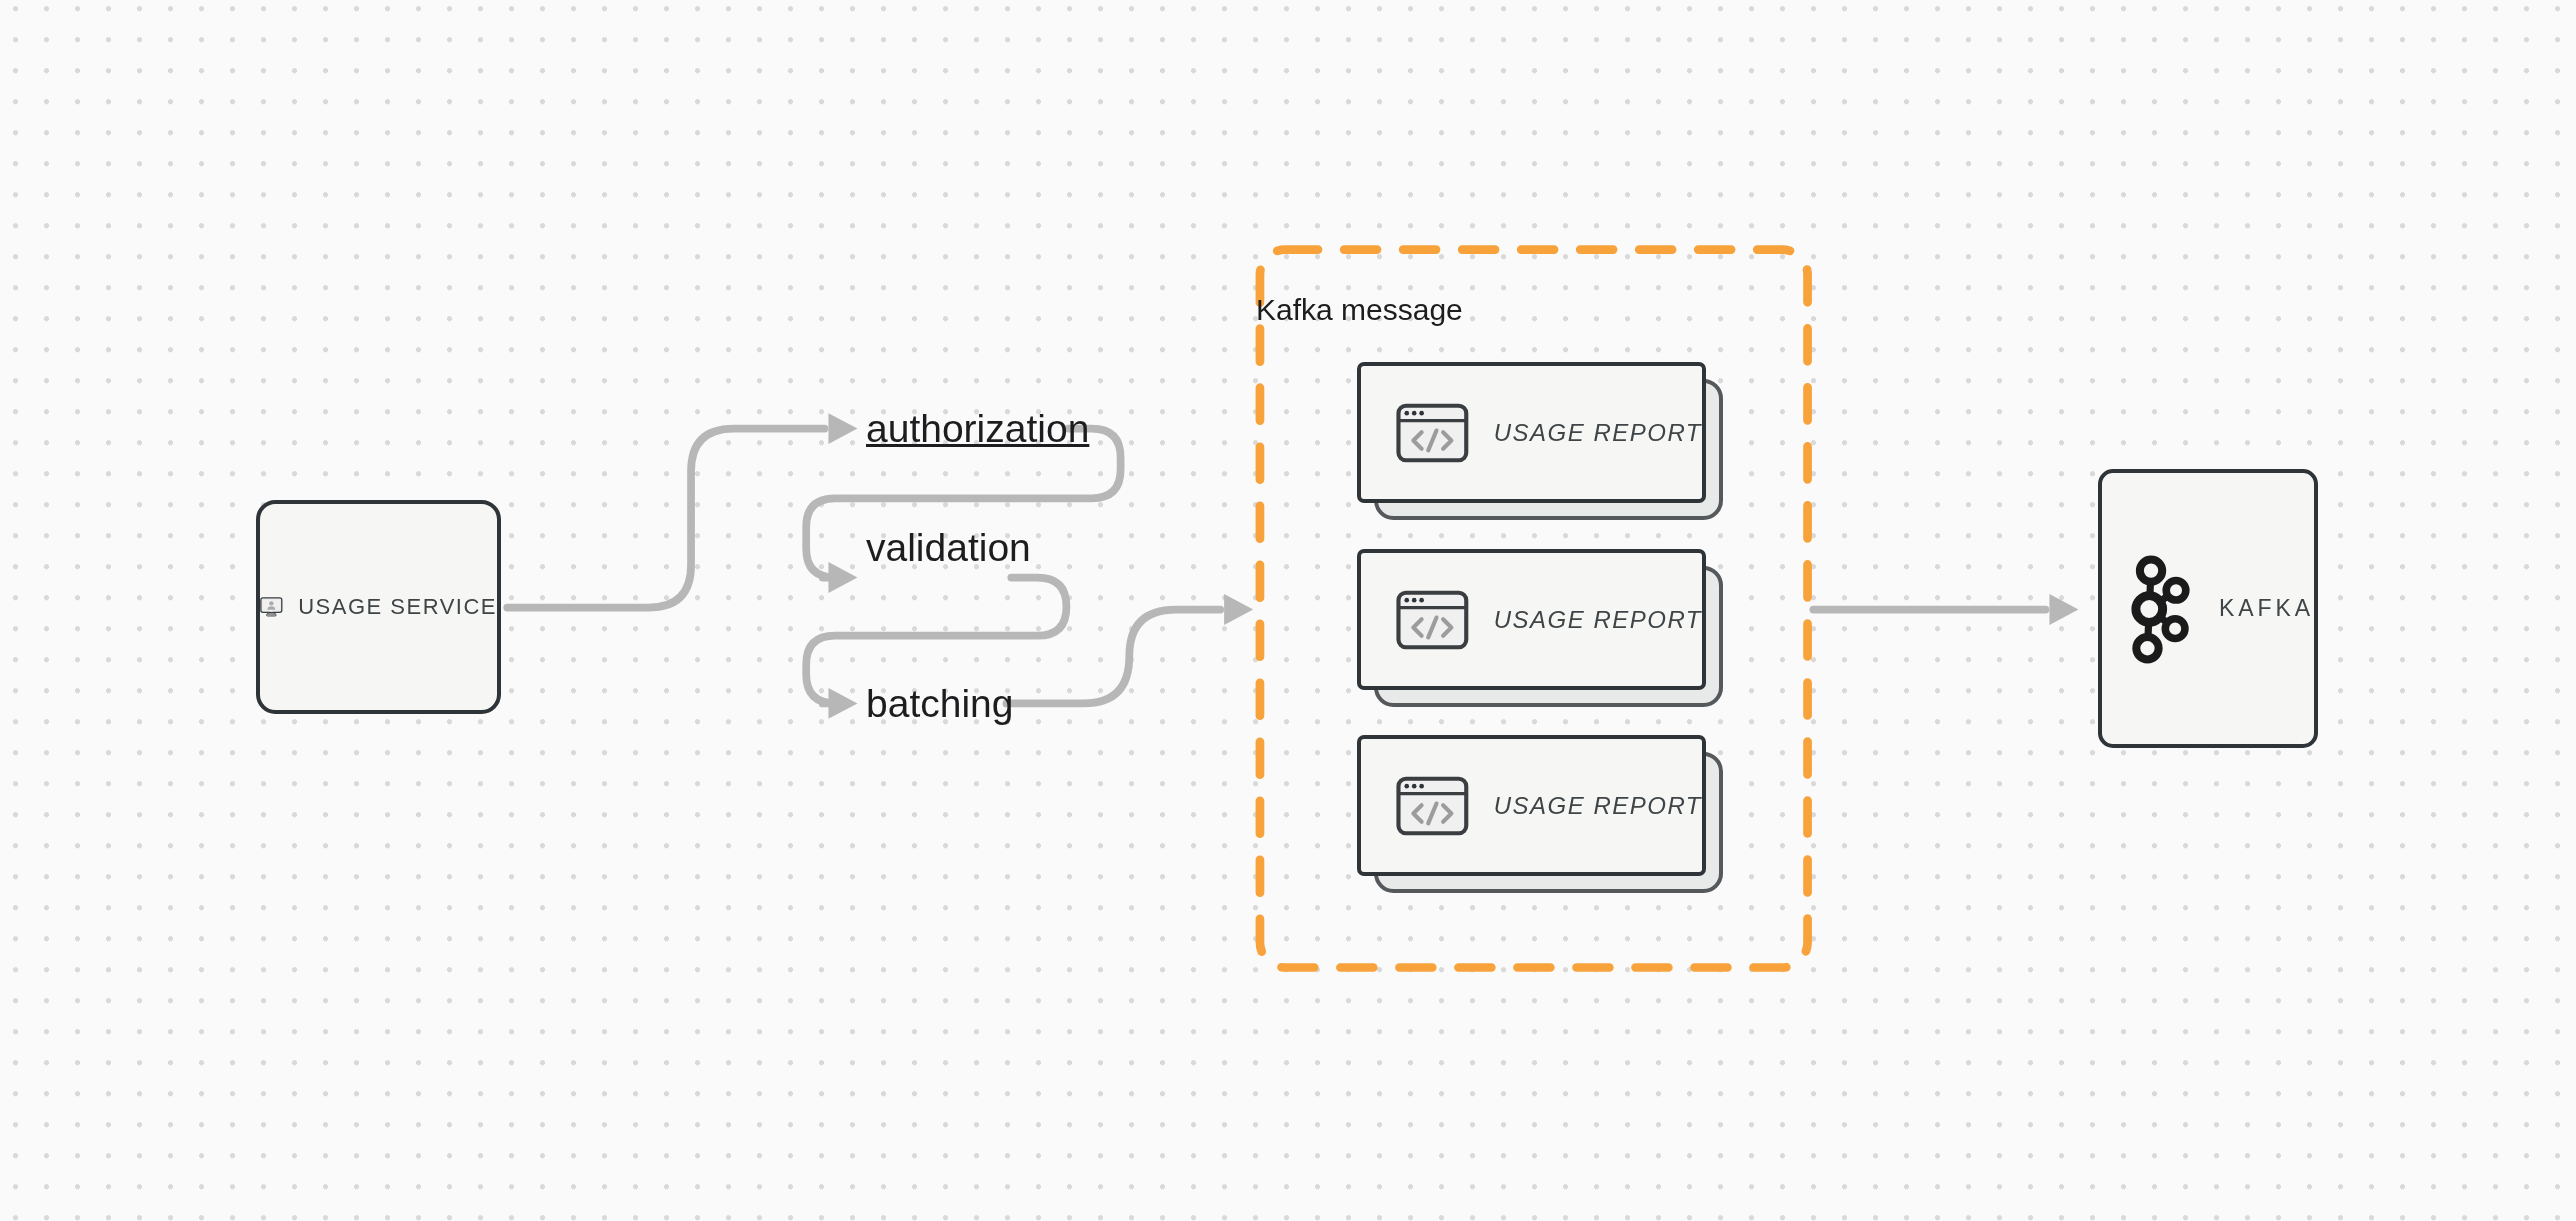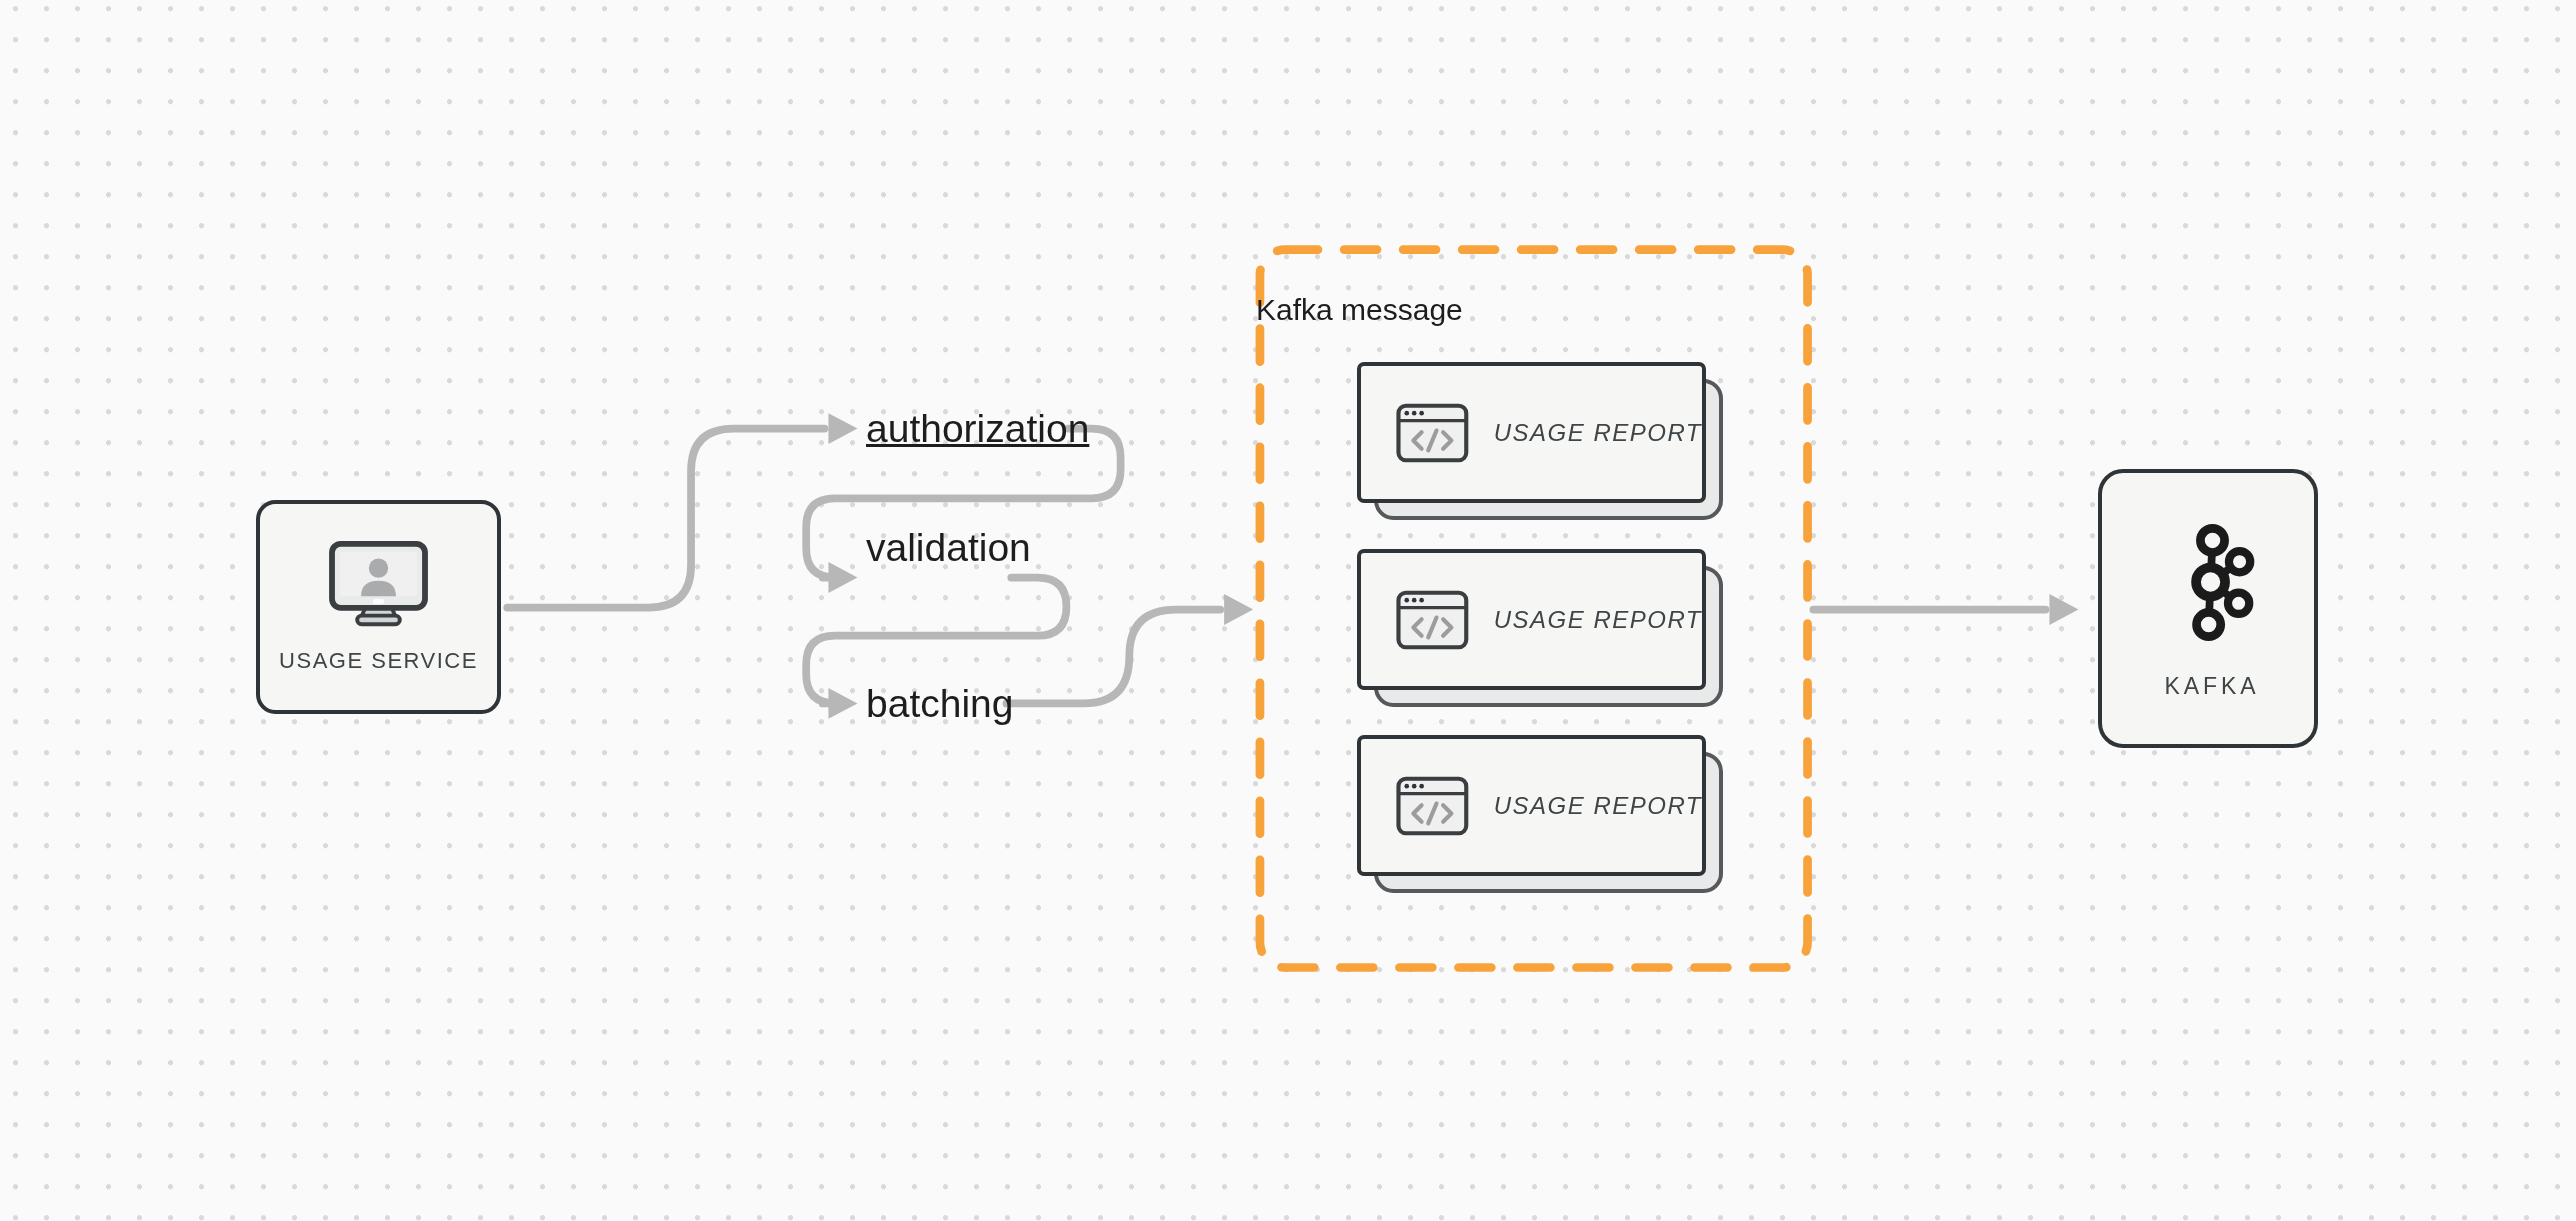--- a/index.html
+++ b/index.html
@@ -16,24 +16,24 @@
   svg.layer{position:absolute;left:0;top:0;z-index:1;}
   .connector{fill:none;stroke:var(--connector,#b7b7b7);stroke-width:8;stroke-linecap:round;}
   .arrowhead{fill:var(--connector,#b7b7b7);stroke:none;}
   .dashed-border{fill:none;stroke:var(--accent,#f7a23b);stroke-width:9;stroke-linecap:round;stroke-dasharray:34 27;}
 
   .node{
     position:absolute;z-index:2;box-sizing:border-box;
     background:var(--node_fill,#f6f7f5);
     border:4.8px solid var(--border_dark,#2f3438);
     border-radius:19.4px;
-    display:flex;flex-direction:column;align-items:center;justify-content:center;
+    display:flex;flex-direction:row;align-items:center;justify-content:center;
   }
   #usage-service-node{left:256px;top:500px;width:245px;height:214px;gap:15.5px;}
-  #kafka-node{left:2098px;top:469px;width:220px;height:279px;gap:27px;border-radius:25px;padding-left:8px;}
+  #kafka-node{left:2098px;top:469px;width:220px;height:279px;gap:27px;border-radius:15px;padding-left:8px;}
   .node-label{
     color:var(--node_label,#3f4447);
     font-size:22px;letter-spacing:1.5px;font-weight:500;white-space:nowrap;
   }
   #kafka-node .node-label{font-size:23px;letter-spacing:3.9px;}
 
   .step-label{
     position:absolute;z-index:2;transform:translateY(-50%);
     color:var(--text_dark,#1d1d1f);font-size:39px;font-weight:500;white-space:nowrap;
   }

